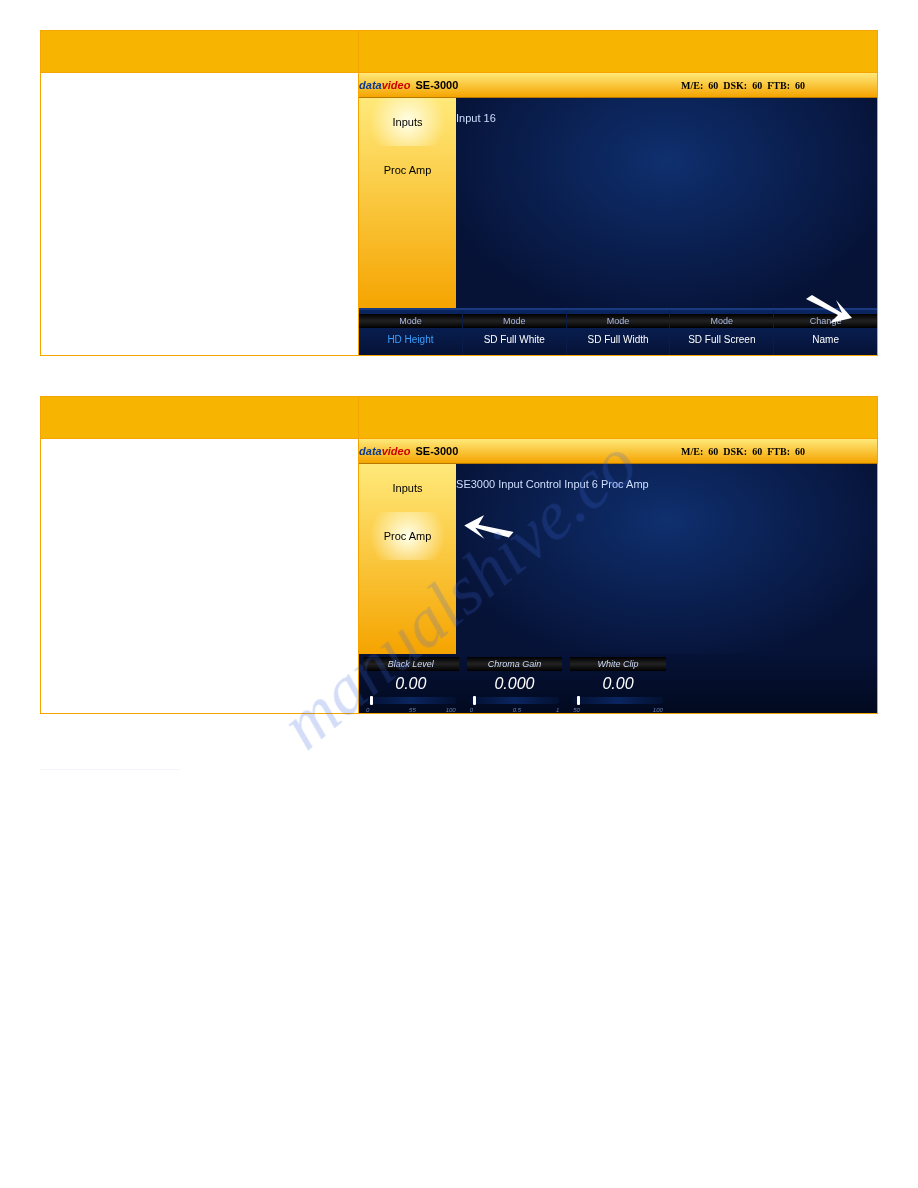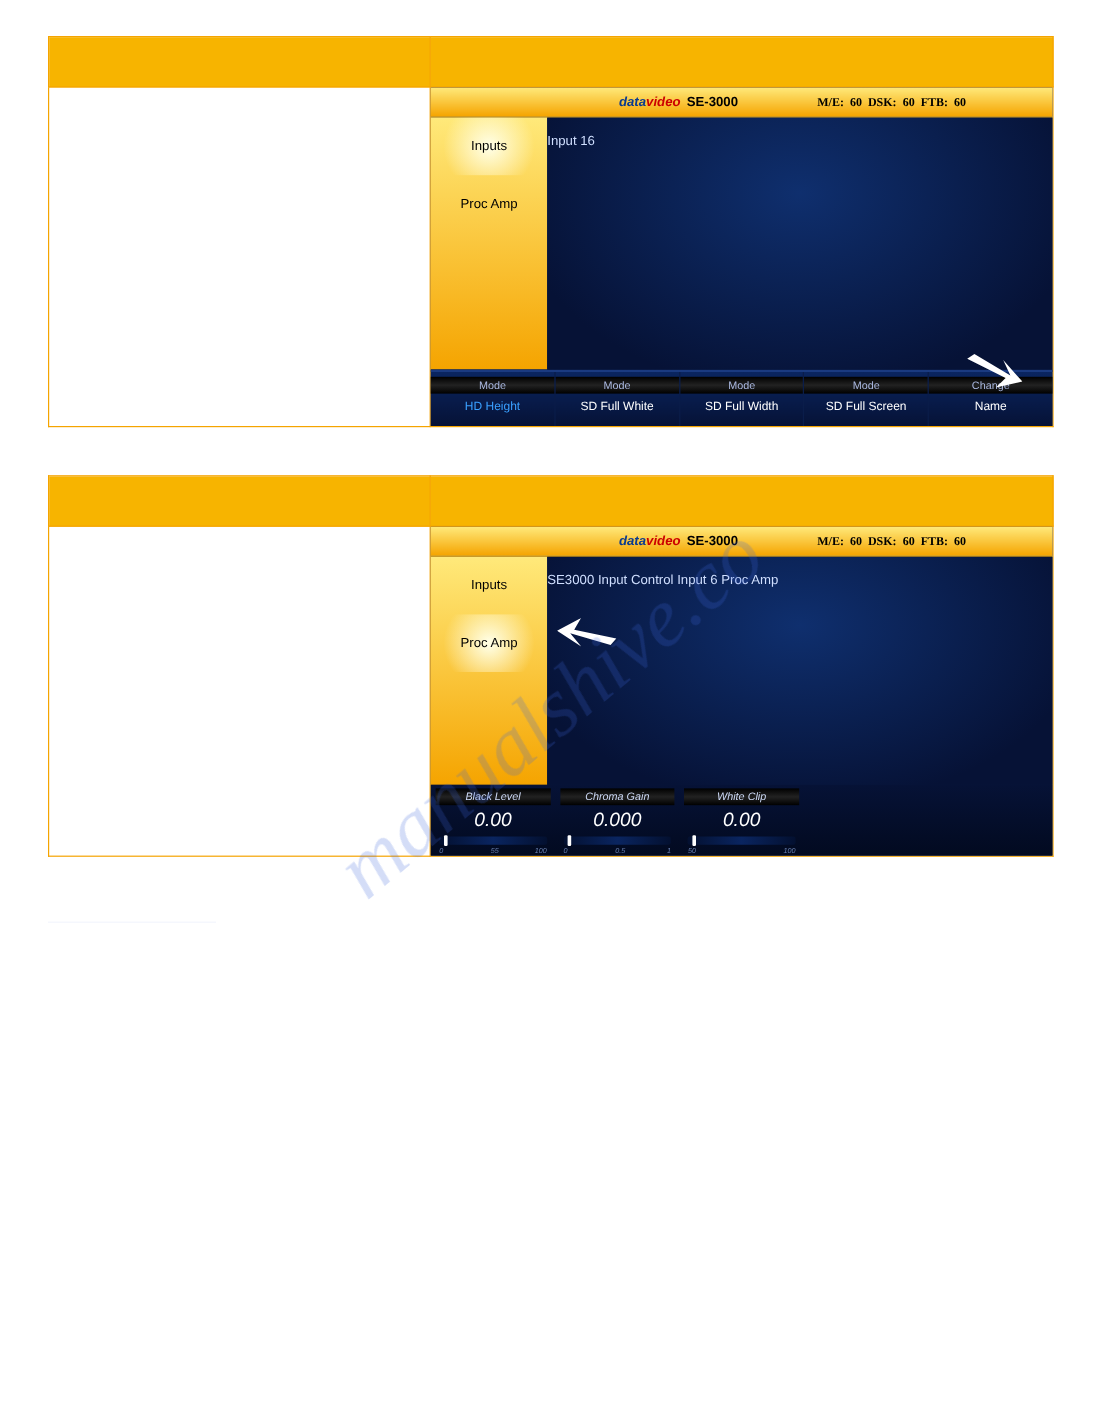--- a/index.html
+++ b/index.html
@@ -44,21 +44,21 @@
     height: 25px;
     display: flex;
     align-items: center;
     font-size: 11px;
     font-weight: bold;
     background: linear-gradient(180deg, #ffe97a, #f5a400);
     border-bottom: 1px solid #b57800;
   }
   .switcher-logo {
     flex: 1;
-    text-align: right;
+    text-align: left;
     color: #0a3a8f;
     font-style: italic;
   }
   .switcher-logo .data { color: #0a3a8f; }
   .switcher-logo .video { color: #c00; }
   .switcher-logo .model { color: #000; font-style: normal; margin-left: 2px; }
   .switcher-status {
     flex: 1;
     text-align: center;
     color: #000;

